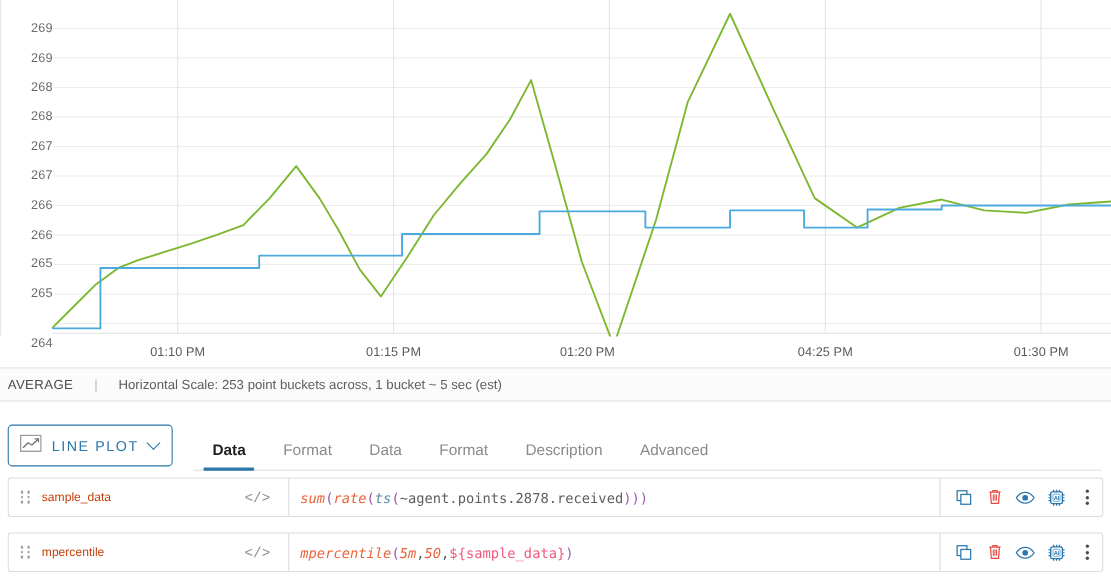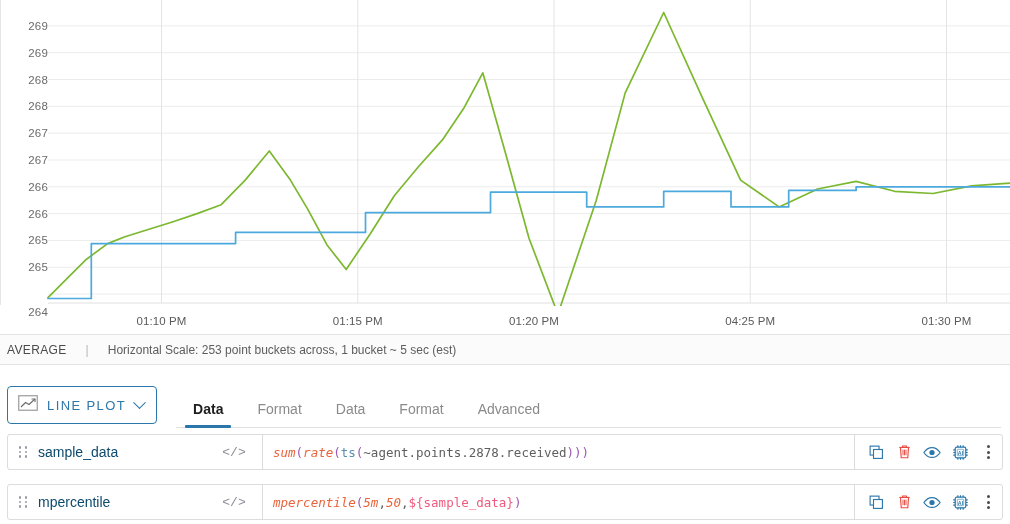--- a/index.html
+++ b/index.html
@@ -72,36 +72,36 @@
     display:flex; align-items:stretch; height:36px; margin:0 7px 14px 7px;
     border:1px solid #dcdcdc; border-radius:3px; background:#fff;
   }
   .q-handle {
     width:30px; display:flex; align-items:center; justify-content:center; cursor:grab;
   }
   .q-handle .dots { display:grid; grid-template-columns:repeat(2,3px); grid-gap:2px 3px; }
   .q-handle .dots i { width:2.6px; height:2.6px; background:#9a9aa5; border-radius:50%; display:block; }
   .q-name {
     flex:0 0 168px; display:flex; align-items:center;
-    font-size:14px; color:#0c4a6e;
+    font-size:11px; color:#c2410c;
   }
   .q-code-icon {
     flex:0 0 56px; display:flex; align-items:center; justify-content:center;
     color:#8d8d98; font-size:13px; cursor:pointer;
     font-family:"Liberation Mono", monospace;
   }
   .q-expr {
     flex:1; display:flex; align-items:center; padding-left:10px;
     border-left:1px solid #dcdcdc;
     font-family:"DejaVu Sans Mono", monospace; font-size:12.5px;
     white-space:nowrap; overflow:hidden; cursor:text;
   }
   .tok-fn    { color:#e8643c;font-style:italic; }
   .tok-paren { color:#9b59b6; }
-  .tok-metricfn { color:#5a8fa8; }
+  .tok-metricfn { color:#5a8fa8;font-style:italic; }
   .tok-plain { color:#5e5e5e; }
   .tok-num   { color:#e8643c;font-style:italic; }
   .tok-var   { color:#ef5a7e; }
   .q-actions {
     flex:0 0 148px; display:flex; align-items:center; justify-content:flex-start;
     border-left:1px solid #dcdcdc; gap:2px; padding-left:8px;
   }
   .act {
     width:26px; height:26px; display:flex; align-items:center; justify-content:center;
     cursor:pointer;
@@ -173,20 +173,21 @@
       </svg>
     </span>
     <span class="ptb-label">LINE PLOT</span>
     <span class="chev"></span>
   </div>
   <div id="tabs">
       <div class="tab active">Data</div>
       <div class="tab">Format</div>
       <div class="tab">Data</div>
       <div class="tab">Format</div>
+      <div class="tab">Description</div>
       <div class="tab">Advanced</div>
     </div>
 </div>
 
 <div id="query-list">
     <div class="query-row">
       <div class="q-handle">
         <span class="dots">
           <i></i>
           <i></i>

